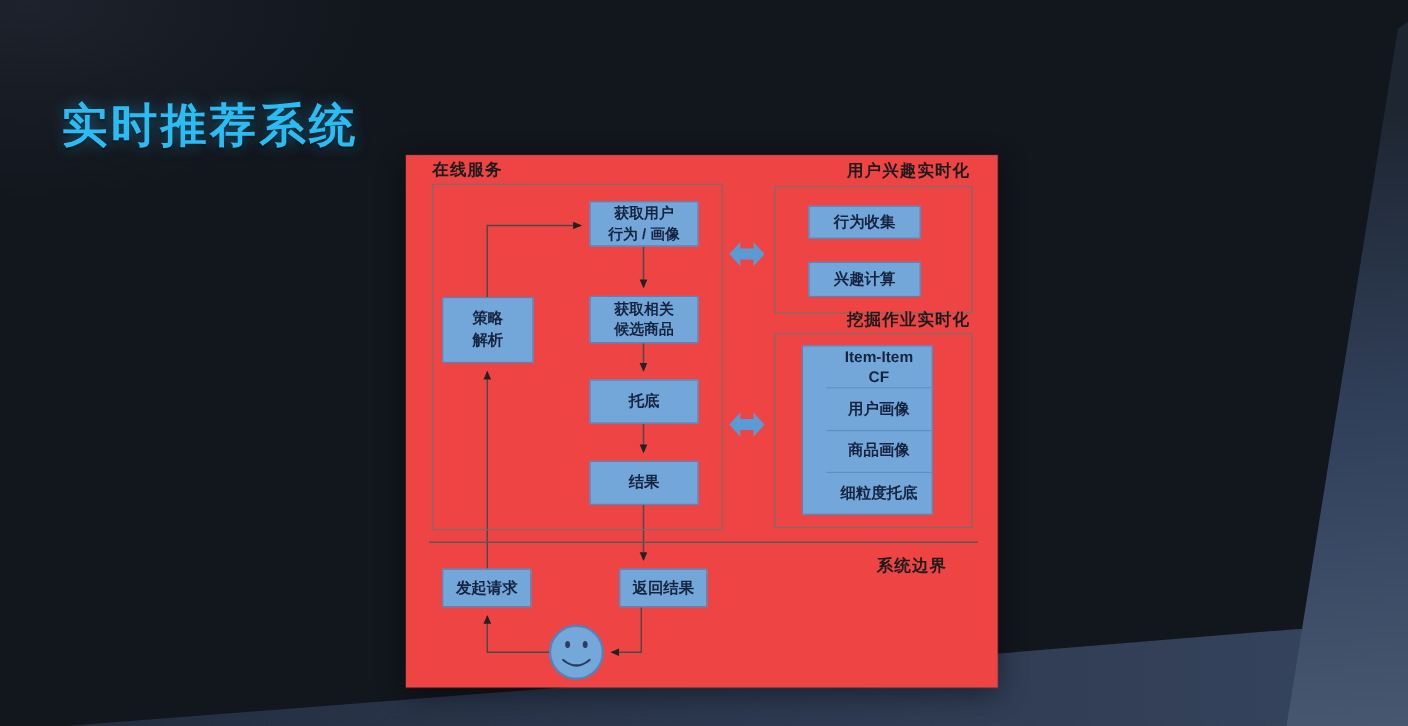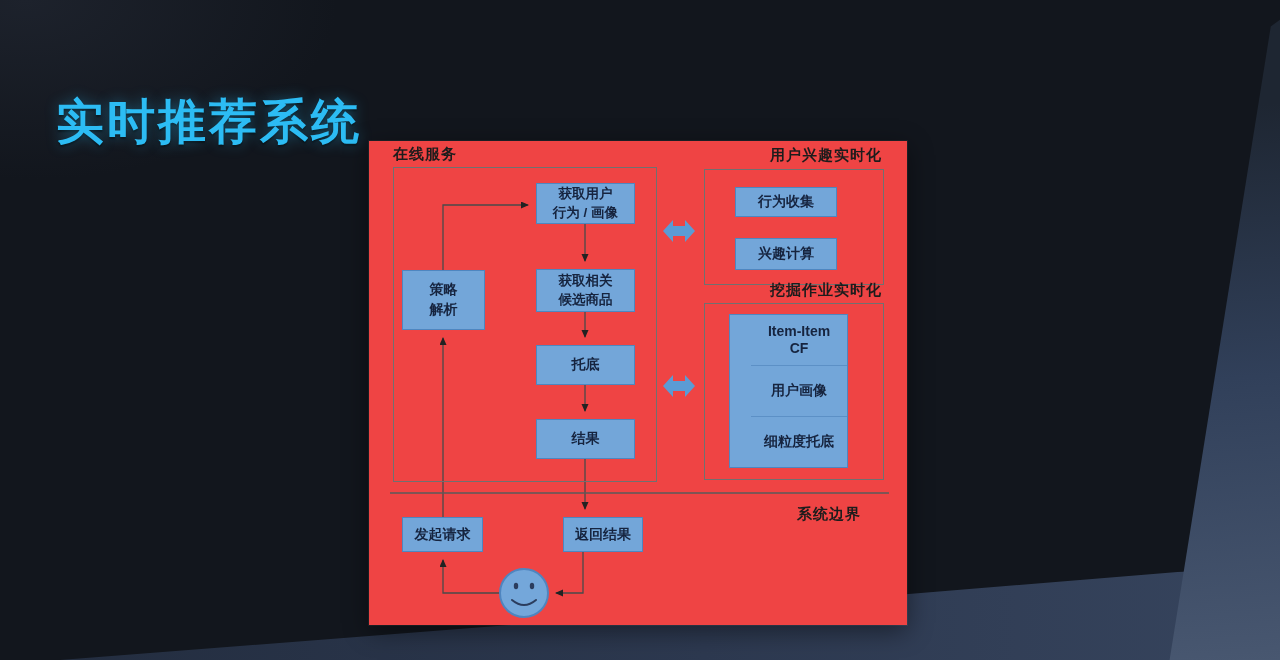--- a/index.html
+++ b/index.html
@@ -18,21 +18,21 @@
     background:linear-gradient(90deg,#222c3e 0%,#2d3950 55%,#36445d 100%);
     clip-path:polygon(4.7% 100%, 71% 34%, 92% 12%, 100% 8%, 100% 100%, 0 100%);
   }
   .bg-right-wedge{
     position:absolute;left:1050px;top:0;width:230px;height:660px;
     background:linear-gradient(175deg,#1e2632 18%,#31405a 58%,#485770 100%);
     clip-path:polygon(96% 4%, 100% 3%, 100% 100%, 52% 100%);
   }
   .slide-title{
     position:absolute;left:56px;top:58px;
-    font-size:48px;font-weight:bold;letter-spacing:3px;
+    font-size:42px;font-weight:bold;letter-spacing:3px;
     color:#2cbcf4;
     text-shadow:0 0 14px rgba(44,188,244,.40), 0 2px 2px rgba(0,0,0,.6);
   }
   .panel{
     position:absolute;left:369px;top:141px;width:538px;height:484px;
     background:#ef4444;
     box-shadow:0 0 0 1px rgba(255,255,255,.05), 0 6px 24px rgba(0,0,0,.45);
   }
   .panel svg.wires{position:absolute;left:0;top:0;z-index:1;}
   .container-frame{
@@ -127,18 +127,19 @@
 解析</div>
   <div class="node" style="left:167px;top:278px;width:99px;height:40px;">结果</div>
 
   <div class="node" style="left:366px;top:46px;width:102px;height:30px;">行为收集</div>
   <div class="node" style="left:366px;top:97px;width:102px;height:32px;">兴趣计算</div>
 
   <div class="stack">
     <div class="cell">Item-Item
 CF</div>
     <div class="cell">用户画像</div>
+    <div class="cell">商品画像</div>
     <div class="cell">细粒度托底</div>
   </div>
 
   <div class="node" style="left:33px;top:376px;width:81px;height:35px;">发起请求</div>
   <div class="node" style="left:174px;top:376px;width:80px;height:35px;margin-left:20px;">返回结果</div>
 </div>
 
 </body></html>

